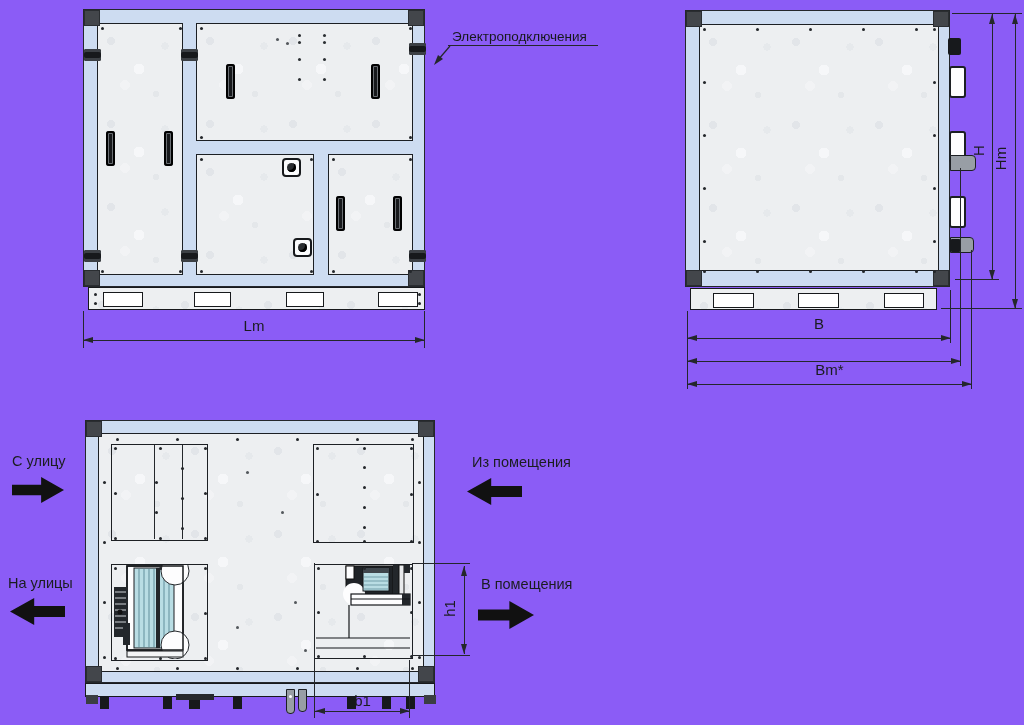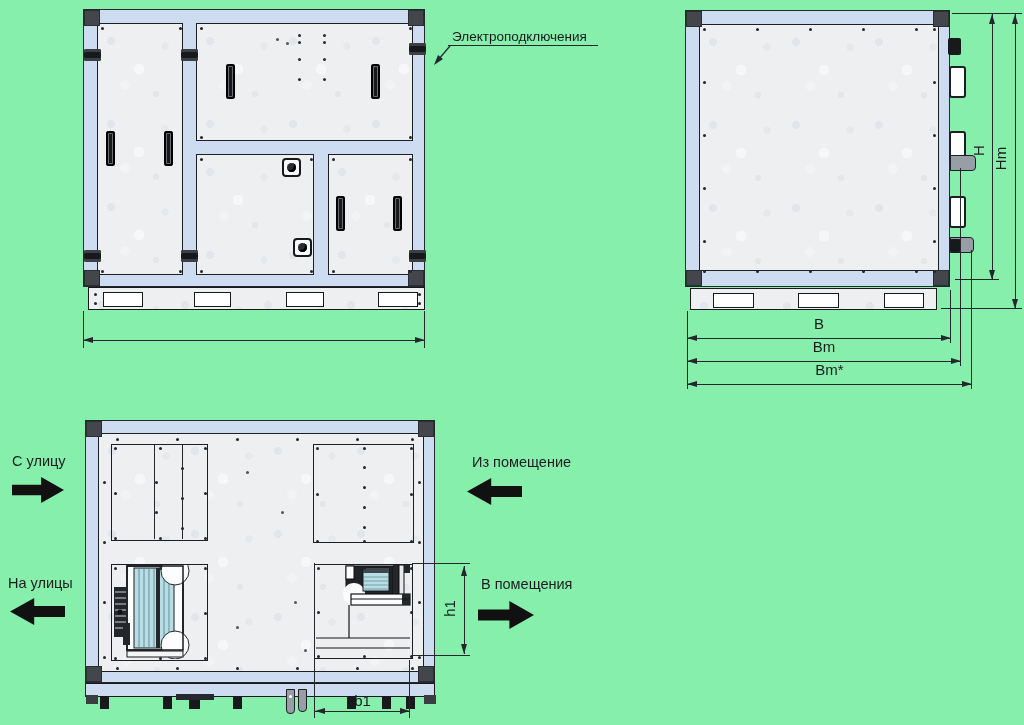--- a/index.html
+++ b/index.html
@@ -1,20 +1,20 @@
 <!DOCTYPE html>
 <html><head>
 <meta charset="utf-8">
 <style>
   :root{
     --frame:#cddcf1; --line:#24272b; --panel:#edeff1; --corner:#43464b;
     --teal:#b9dde4; --base:#e3e5e8; --pipe:#989ea5; --arrow:#111;
   }
   html,body{margin:0;padding:0;background:#fff;}
-  .canvas{position:relative;width:1024px;height:725px;background:#86efac;overflow:hidden;
+  .canvas{position:relative;width:1024px;height:725px;background:#8b5cf6;overflow:hidden;
     font-family:"Liberation Sans","DejaVu Sans",sans-serif;color:var(--line);}
   .abs{position:absolute;}
   .view{position:absolute;background:var(--frame);border:1px solid var(--line);box-sizing:border-box;}
   .corner{position:absolute;width:16px;height:16px;background:var(--corner);border:1px solid #2a2d31;box-sizing:border-box;}
   .tex{background-color:var(--panel);
     background-image:
       radial-gradient(circle 7px at 13px 17px,#e2e5e9 60%,transparent 61%),
       radial-gradient(circle 9px at 41px 45px,#f6f7f9 60%,transparent 61%),
       radial-gradient(circle 6px at 67px 22px,#e6e9ec 60%,transparent 61%),
       radial-gradient(circle 8px at 27px 61px,#f2f3f5 60%,transparent 61%),
@@ -101,20 +101,21 @@
   <svg class="abs" style="left:430px;top:44px;" width="24" height="24" viewBox="0 0 24 24">
     <line x1="20" y1="2" x2="8" y2="16" stroke="#24272b" stroke-width="1.2"></line>
     <polygon points="4,21 13,15 8,11" fill="#24272b"></polygon>
   </svg>
 
   <div class="dl-v" style="left:83px;top:311px;height:37px;"></div>
   <div class="dl-v" style="left:424px;top:311px;height:37px;"></div>
   <div class="dl-h" style="left:83px;top:340px;width:342px;"></div>
   <div class="ah ah-l" style="left:83px;top:337px;"></div>
   <div class="ah ah-r" style="left:415px;top:337px;"></div>
+  <div class="dlabel" style="left:83px;top:317px;width:342px;">Lm</div>
 
   <div class="view" style="left:685px;top:10px;width:265px;height:277px;">
     <div class="panel tex" style="left:13px;top:13px;width:240px;height:247px;"></div>
     <div class="corner" style="left:0;top:0;"></div>
     <div class="corner" style="right:0;top:0;"></div>
     <div class="corner" style="left:0;bottom:0;"></div>
     <div class="corner" style="right:0;bottom:0;"></div>
     <div class="screws" style="left:17px;top:17px;box-shadow:
       53px 0 0 0 #24272b,106px 0 0 0 #24272b,159px 0 0 0 #24272b,212px 0 0 0 #24272b,230px 0 0 0 #24272b,
       0 242px 0 0 #24272b,53px 242px 0 0 #24272b,106px 242px 0 0 #24272b,159px 242px 0 0 #24272b,212px 242px 0 0 #24272b,230px 242px 0 0 #24272b,
@@ -140,21 +141,20 @@
   <div class="dl-v" style="left:950px;top:290px;height:53px;"></div>
   <div class="dl-v" style="left:960px;top:168px;height:198px;"></div>
   <div class="dl-v" style="left:971px;top:250px;height:139px;"></div>
   <div class="dl-h" style="left:687px;top:338px;width:264px;"></div>
   <div class="ah ah-l" style="left:687px;top:335px;"></div>
   <div class="ah ah-r" style="left:941px;top:335px;"></div>
   <div class="dlabel" style="left:687px;top:315px;width:264px;">B</div>
   <div class="dl-h" style="left:687px;top:361px;width:274px;"></div>
   <div class="ah ah-l" style="left:687px;top:358px;"></div>
   <div class="ah ah-r" style="left:951px;top:358px;"></div>
-  <div class="dlabel" style="left:687px;top:338px;width:274px;">Bm</div>
   <div class="dl-h" style="left:687px;top:384px;width:285px;"></div>
   <div class="ah ah-l" style="left:687px;top:381px;"></div>
   <div class="ah ah-r" style="left:962px;top:381px;"></div>
   <div class="dlabel" style="left:687px;top:361px;width:285px;">Bm*</div>
 
   <div class="dl-h" style="left:952px;top:13px;width:70px;"></div>
   <div class="dl-h" style="left:955px;top:279px;width:44px;"></div>
   <div class="dl-h" style="left:941px;top:308px;width:81px;"></div>
   <div class="dl-v" style="left:992px;top:14px;height:266px;"></div>
   <div class="ah ah-u" style="left:989px;top:14px;"></div>
@@ -261,21 +261,21 @@
   <div class="pipe" style="left:298px;top:689px;width:9px;height:23px;border-radius:0 0 4px 4px;"></div>
   <div class="screws" style="left:289px;top:695px;background:#fff;"></div>
   <div class="foot" style="left:347px;top:697px;width:9px;height:12px;"></div>
   <div class="foot" style="left:382px;top:697px;width:9px;height:12px;"></div>
   <div class="foot" style="left:406px;top:697px;width:9px;height:12px;"></div>
 
   <div class="flowlabel" style="left:12px;top:453px;">С улицу</div>
   <div class="block-arrow bar-r" style="left:12px;top:477px;width:52px;height:26px;"></div>
   <div class="flowlabel" style="left:8px;top:575px;">На улицы</div>
   <div class="block-arrow bar-l" style="left:10px;top:598px;width:55px;height:27px;"></div>
-  <div class="flowlabel" style="left:472px;top:454px;">Из помещение</div>
+  <div class="flowlabel" style="left:472px;top:454px;">Из помещения</div>
   <div class="block-arrow bar-l" style="left:467px;top:478px;width:55px;height:27px;"></div>
   <div class="flowlabel" style="left:481px;top:576px;">В помещения</div>
   <div class="block-arrow bar-r" style="left:478px;top:601px;width:56px;height:28px;"></div>
 
   <div class="dl-h" style="left:412px;top:563px;width:58px;"></div>
   <div class="dl-h" style="left:412px;top:655px;width:58px;"></div>
   <div class="dl-v" style="left:464px;top:566px;height:88px;"></div>
   <div class="ah ah-u" style="left:461px;top:566px;"></div>
   <div class="ah ah-d" style="left:461px;top:644px;"></div>
   <div class="vlabel" style="left:434px;top:600px;width:30px;">h1</div>

